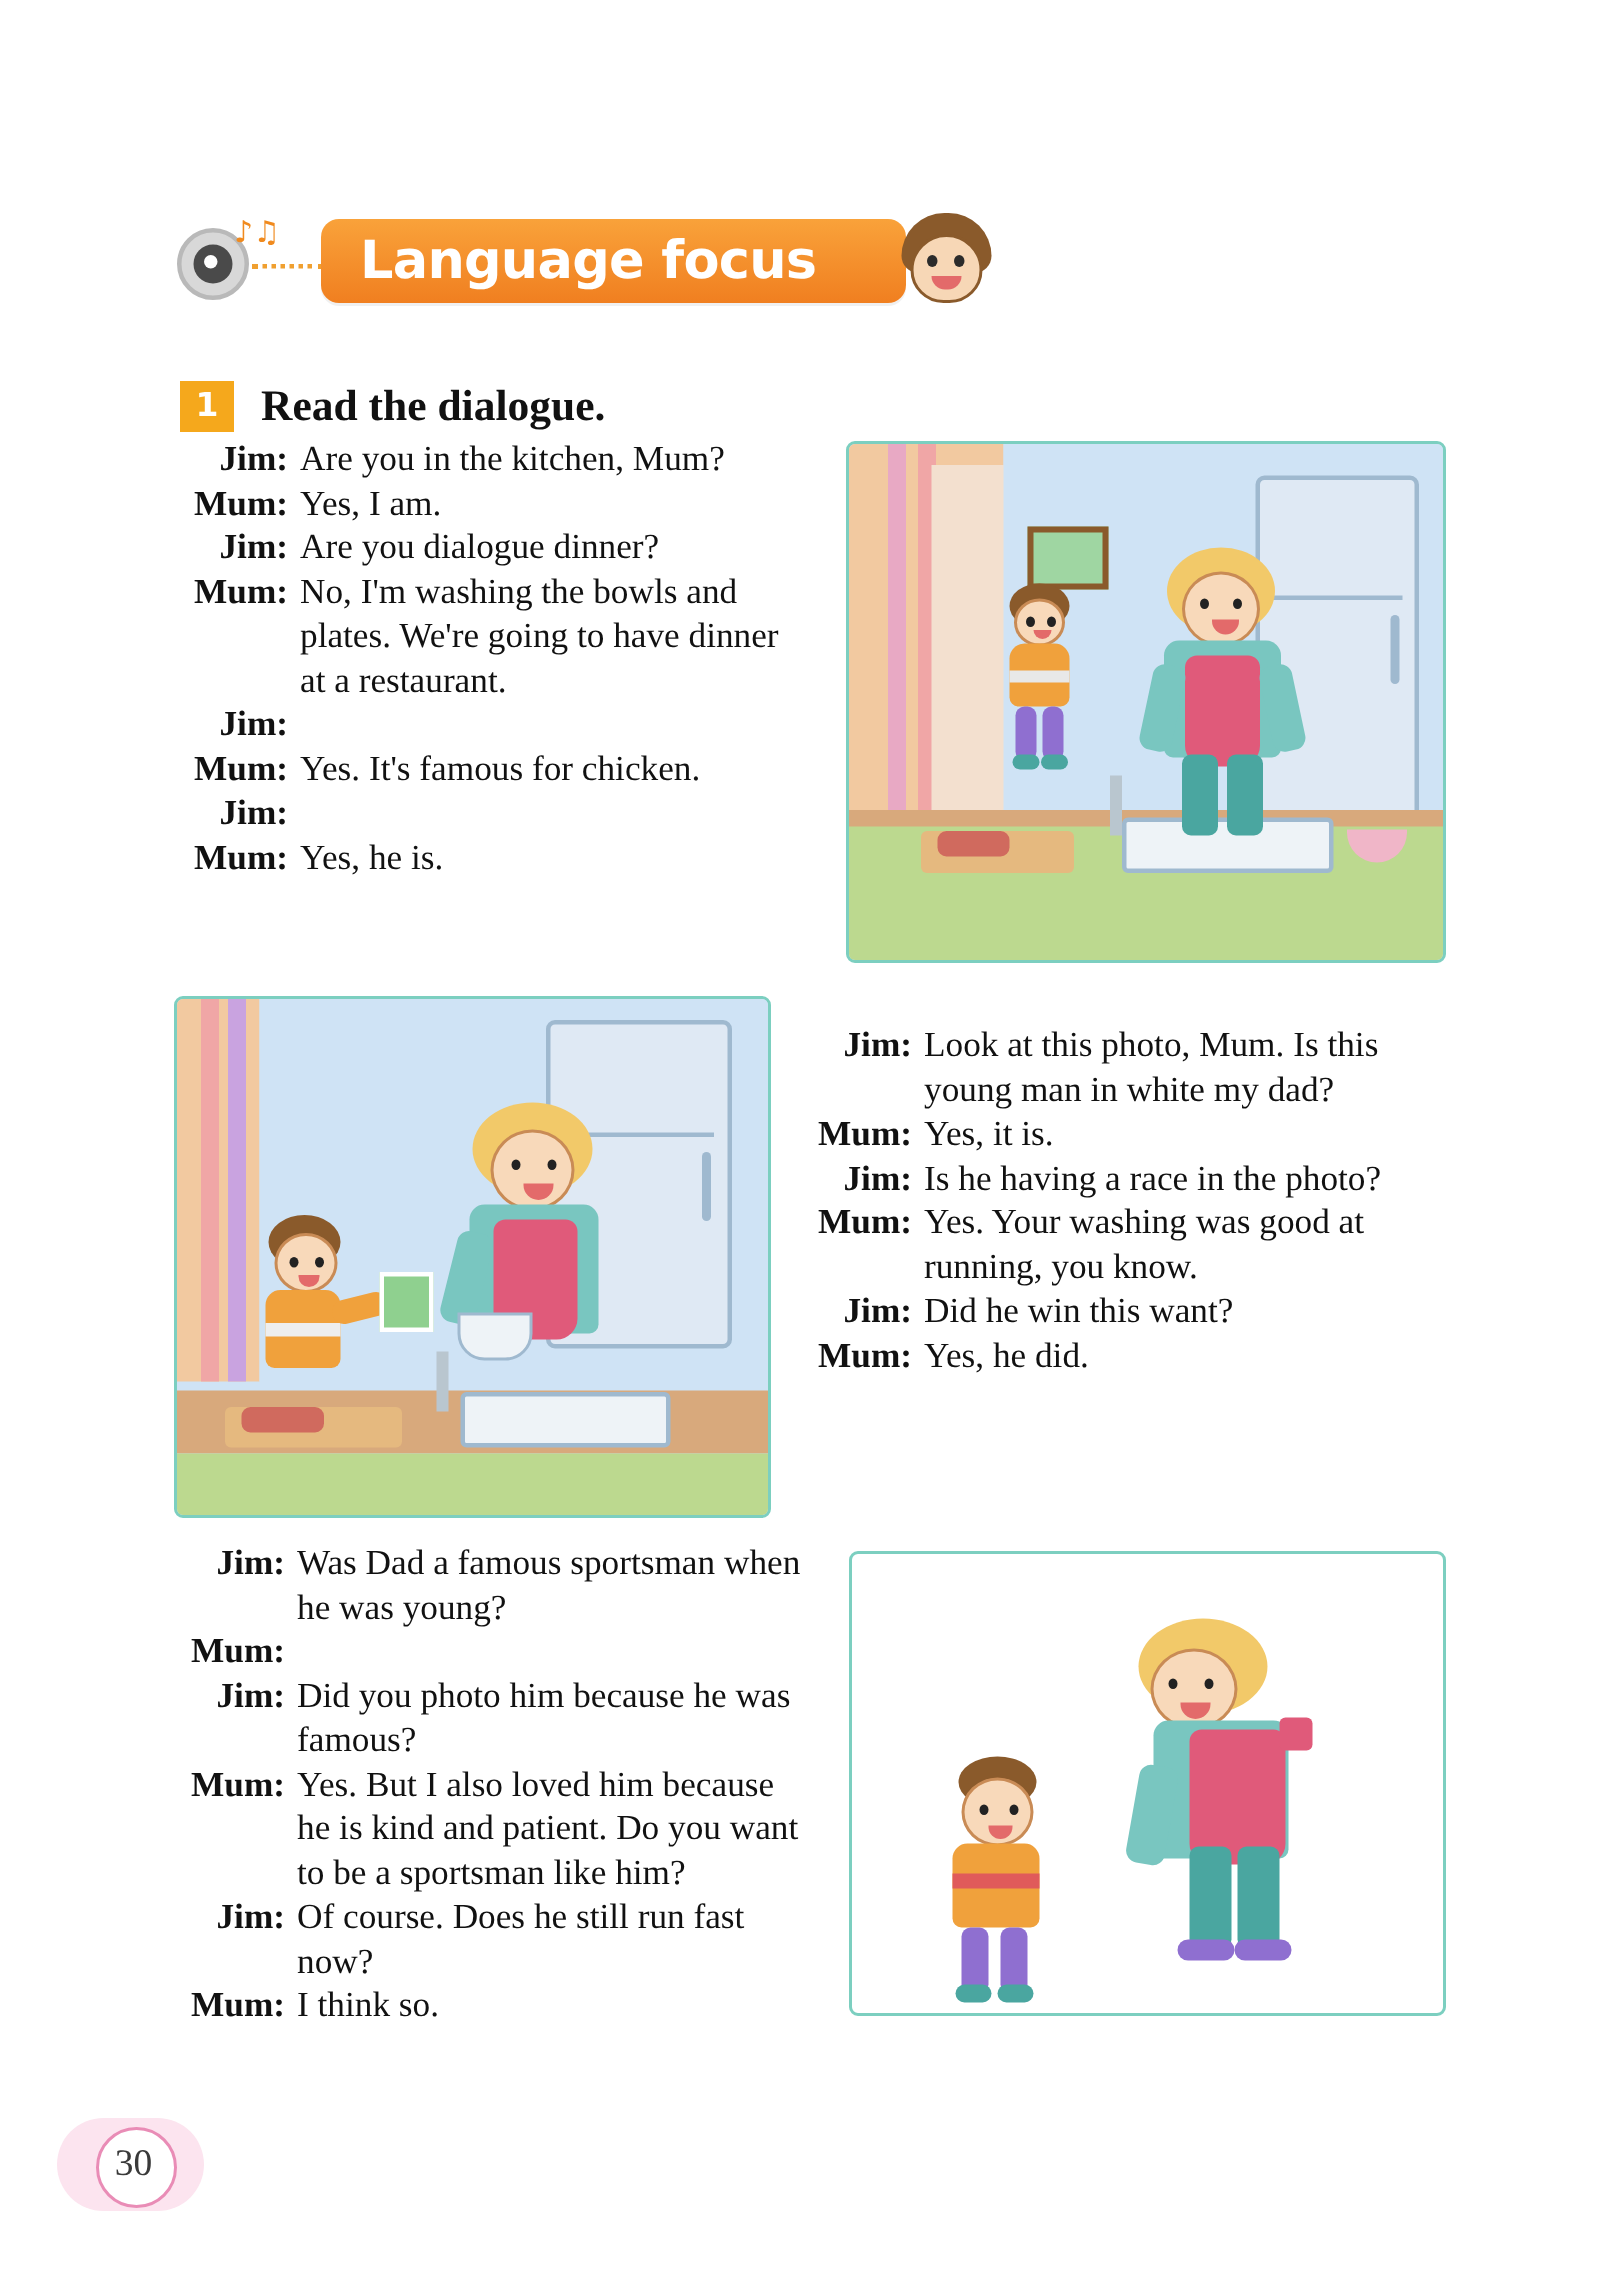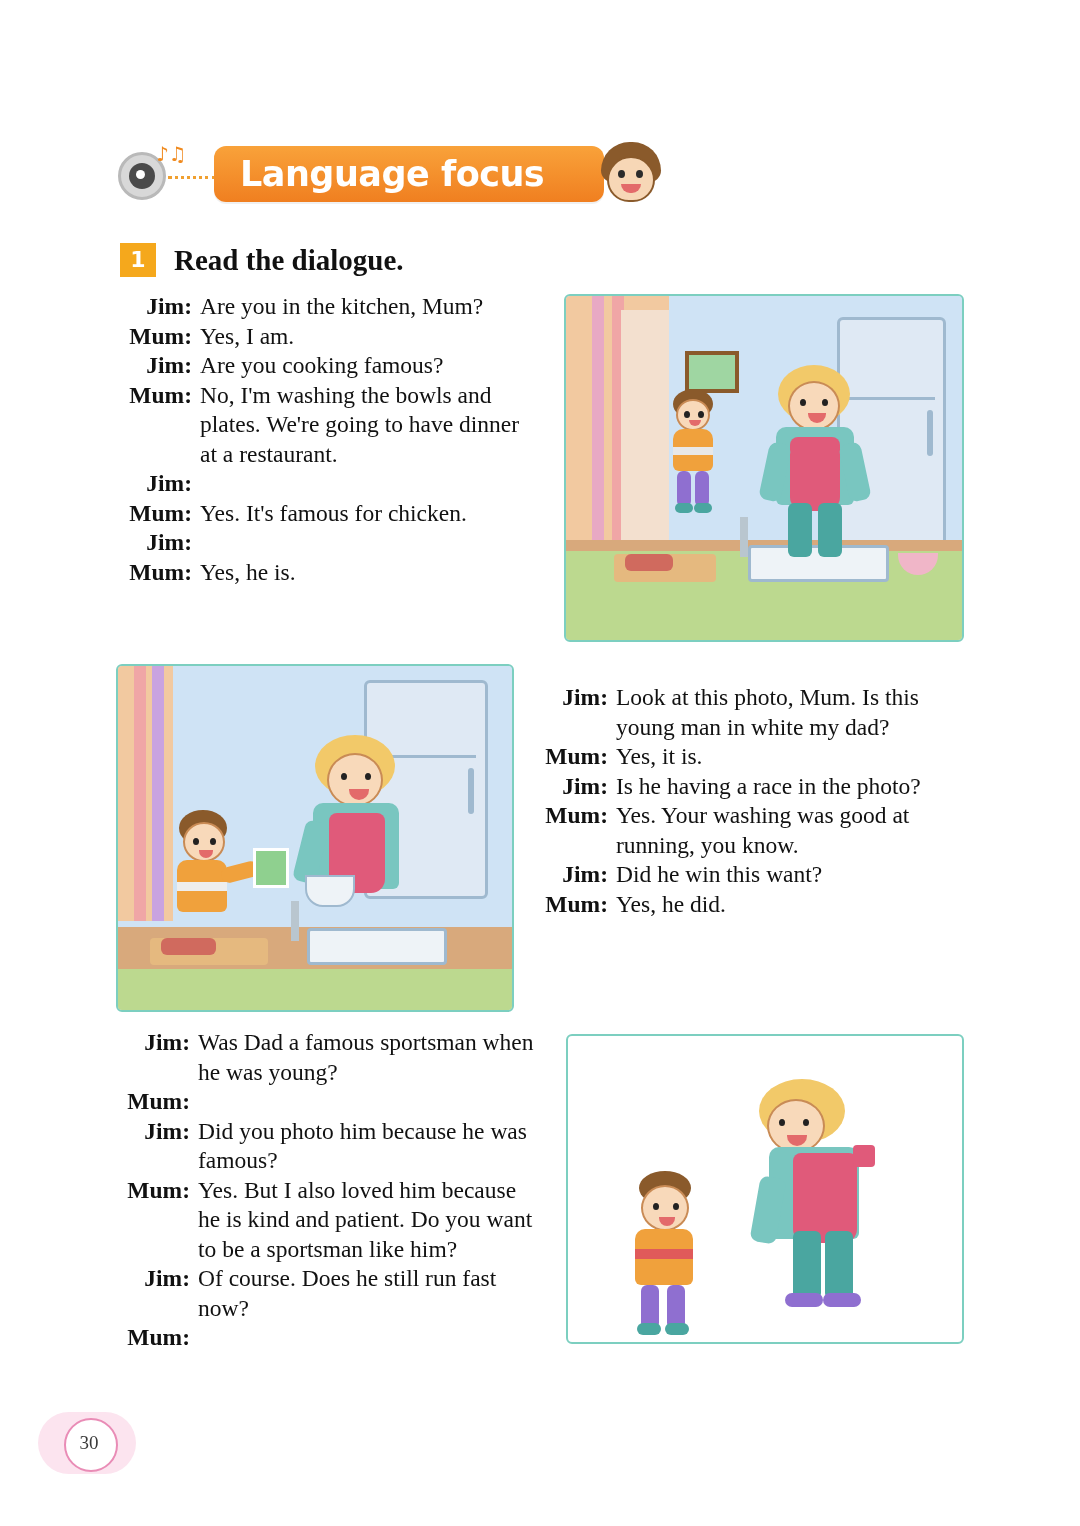--- a/index.html
+++ b/index.html
@@ -126,21 +126,21 @@
     left: 24px; top: 44px;
     width: 20px; height: 9px;
     background: #e36a6a;
     border-radius: 0 0 12px 12px;
   }
 
   
   .ex-head {
     position: absolute;
     left: 120px;
-    top: 243px;
+    top: 254px;
   }
   .ex-num {
     display: inline-block;
     width: 36px;
     height: 34px;
     background: #f5a81c;
     color: #ffffff;
     font-family: "DejaVu Sans", sans-serif;
     font-weight: bold;
     font-size: 22px;
@@ -266,21 +266,21 @@
     border-radius: 50%;
     background: #ffffff;
   }
   .page-num {
     position: absolute;
     left: 26px; top: 6px;
     width: 50px; height: 50px;
     line-height: 50px;
     text-align: center;
     font-family: "Liberation Serif", serif;
-    font-size: 19px;
+    font-size: 25px;
     color: #3a3a3a;
   }
 </style>
 </head>
 <body>
 
 <div class="page">
 
   <div class="header">
     <div class="speaker-icon">
@@ -309,21 +309,21 @@
     <div class="line">
       <span class="spk">Jim:</span>
       <span class="txt">Are you in the kitchen, Mum?</span>
     </div>
     <div class="line">
       <span class="spk">Mum:</span>
       <span class="txt">Yes, I am.</span>
     </div>
     <div class="line">
       <span class="spk">Jim:</span>
-      <span class="txt">Are you cooking famous?</span>
+      <span class="txt">Are you dialogue dinner?</span>
     </div>
     <div class="line">
       <span class="spk">Mum:</span>
       <span class="txt">No, I'm washing the bowls and plates. We're going to have dinner at a restaurant.</span>
     </div>
     <div class="line">
       <span class="spk">Jim:</span>
     </div>
     <div class="line">
       <span class="spk">Mum:</span>
@@ -467,20 +467,21 @@
     <div class="line">
       <span class="spk">Mum:</span>
       <span class="txt">Yes. But I also loved him because he is kind and patient. Do you want to be a sportsman like him?</span>
     </div>
     <div class="line">
       <span class="spk">Jim:</span>
       <span class="txt">Of course. Does he still run fast now?</span>
     </div>
     <div class="line">
       <span class="spk">Mum:</span>
+      <span class="txt">I think so.</span>
     </div>
   </div>
 
   <div class="illus" id="illus3">
     <div class="person" style="left:14%; top:44%; width:100px; height:160px;">
       <div class="p-hair" style="left:16px; top:0; width:52px; height:34px; background:#8a5a2b;"></div>
       <div class="p-face" style="left:18px; top:14px; width:48px; height:46px;"></div>
       <div class="p-eye" style="left:30px; top:32px;"></div>
       <div class="p-eye" style="left:50px; top:32px;"></div>
       <div class="p-mouth" style="left:36px; top:46px; width:16px; height:9px;"></div>

